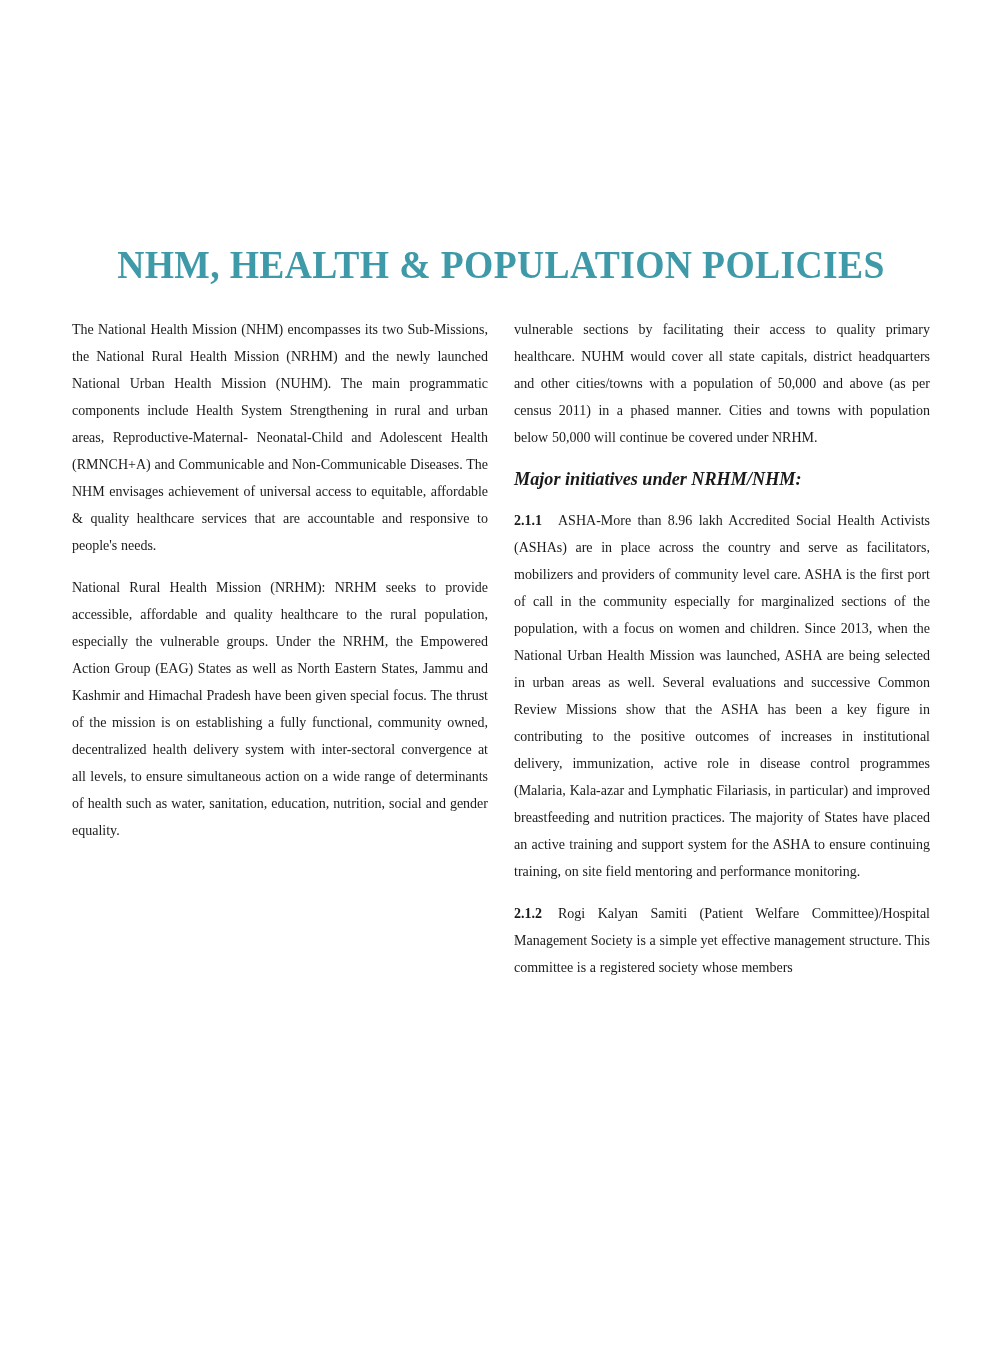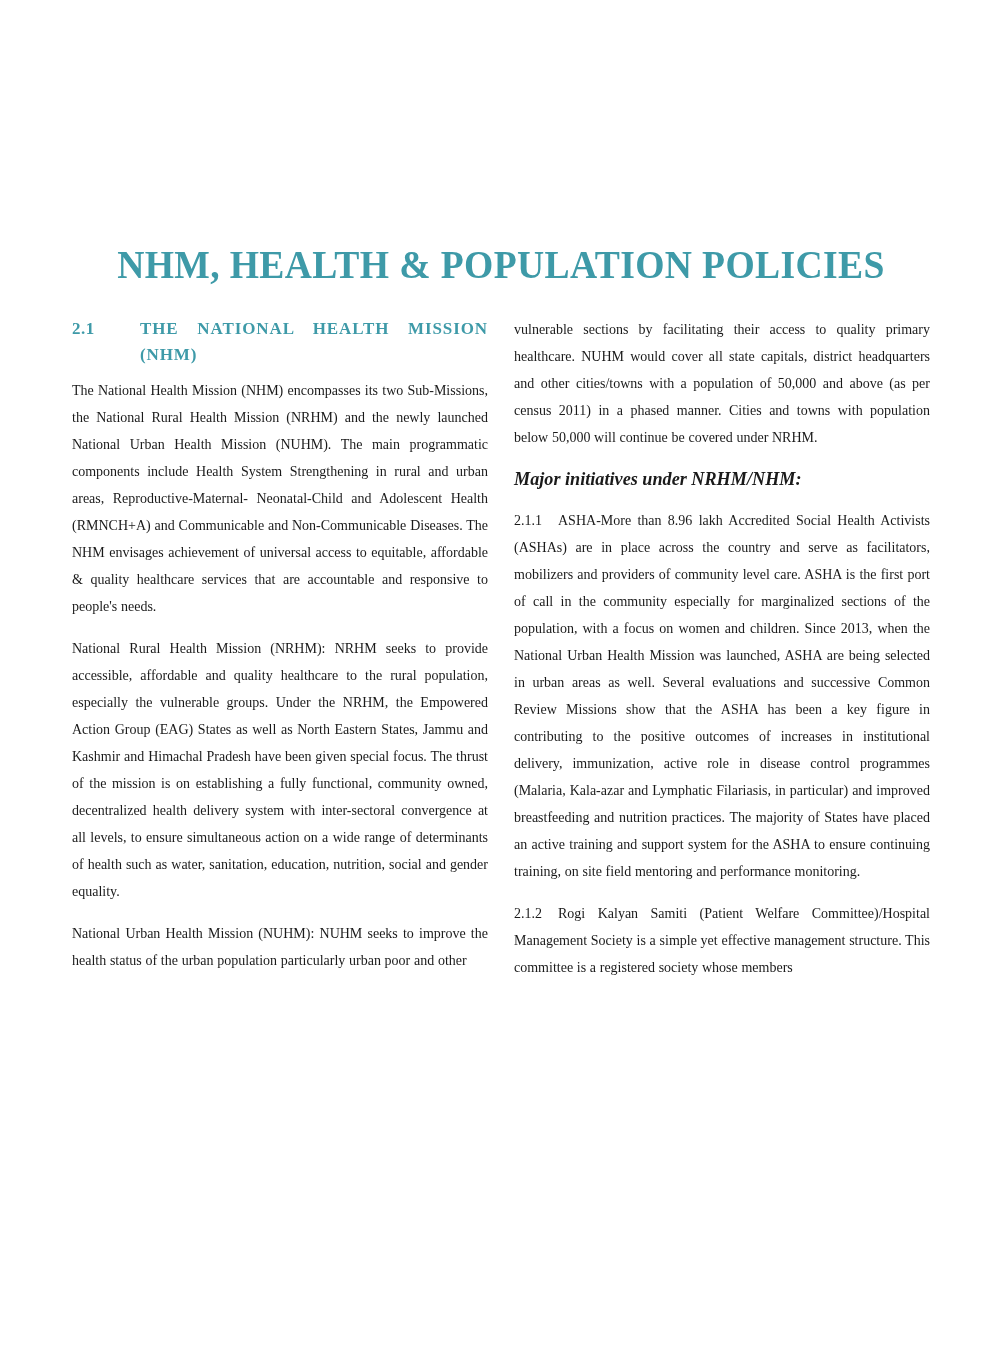--- a/index.html
+++ b/index.html
@@ -107,53 +107,47 @@
   .subhead {
     margin: 0 0 14px 0;
     font-size: 18.2px;
     line-height: 27px;
     font-weight: bold;
     text-align: left;
     font-style: italic;
   }
 
   .num {
-    font-weight: normal;
+    font-weight: bold;
   }
   .numgap {
     display: inline-block;
     width: 16px;
   }
 </style>
 </head>
 <body style="color: rgb(26, 26, 26);">
 
 <div class="page" style="background: rgb(255, 255, 255);">
 
   <h1 class="page-title" style="color: rgb(62, 154, 168);">NHM, HEALTH &amp; POPULATION POLICIES</h1>
 
   <div class="columns">
 
     <div class="col">
 
-      <div class="sec-head" style="color: rgb(62, 154, 168);">
-        <span class="sec-num">2.1</span><span class="sec-head-inner">THE NATIONAL HEALTH MISSION (NHM)</span>
-      </div>
 
       <p class="body">
         <span>The National Health Mission (NHM) encompasses its two Sub-Missions, the National Rural Health Mission (NRHM) and the newly launched National Urban Health Mission (NUHM). The main programmatic components include Health System Strengthening in rural and urban areas, Reproductive-Maternal- Neonatal-Child and Adolescent Health (RMNCH+A) and Communicable and Non-Communicable Diseases. The NHM envisages achievement of universal access to equitable, affordable &amp; quality healthcare services that are accountable and responsive to people's needs.</span>
       </p>
 
       <p class="body">
         <b class="lead">National Rural Health Mission (NRHM): </b><span>NRHM seeks to provide accessible, affordable and quality healthcare to the rural population, especially the vulnerable groups. Under the NRHM, the Empowered Action Group (EAG) States as well as North Eastern States, Jammu and Kashmir and Himachal Pradesh have been given special focus. The thrust of the mission is on establishing a fully functional, community owned, decentralized health delivery system with inter-sectoral convergence at all levels, to ensure simultaneous action on a wide range of determinants of health such as water, sanitation, education, nutrition, social and gender equality.</span>
       </p>
 
-      <p class="body">
-        <b class="lead">National Urban Health Mission (NUHM): </b><span>NUHM seeks to improve the health status of the urban population particularly urban poor and other</span>
-      </p>
 
     </div>
 
     <div class="col">
 
       <p class="body">
         <span>vulnerable sections by facilitating their access to quality primary healthcare. NUHM would cover all state capitals, district headquarters and other cities/towns with a population of 50,000 and above (as per census 2011) in a phased manner. Cities and towns with population below 50,000 will continue be covered under NRHM.</span>
       </p>
 
       <p class="subhead">

